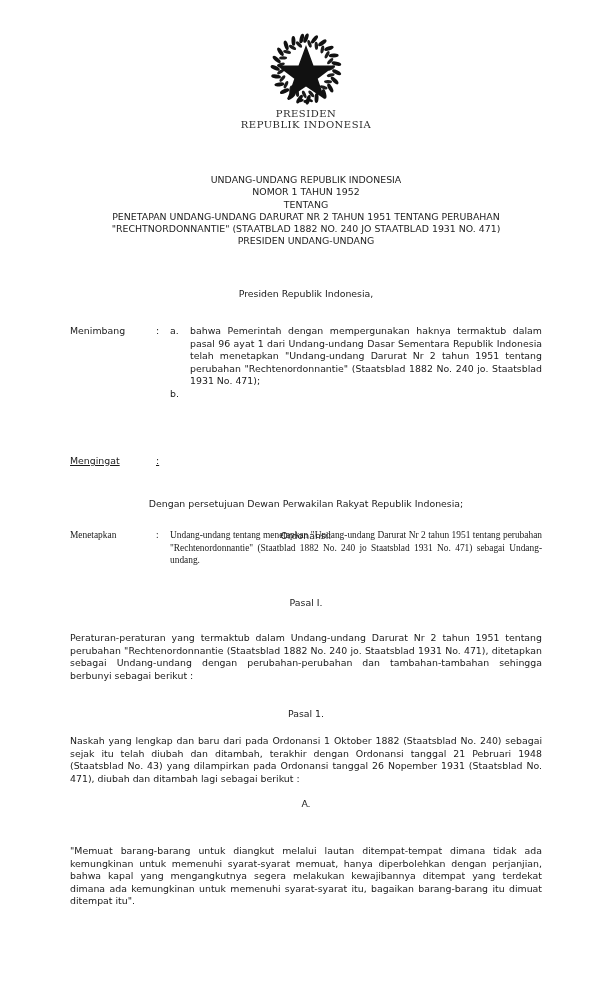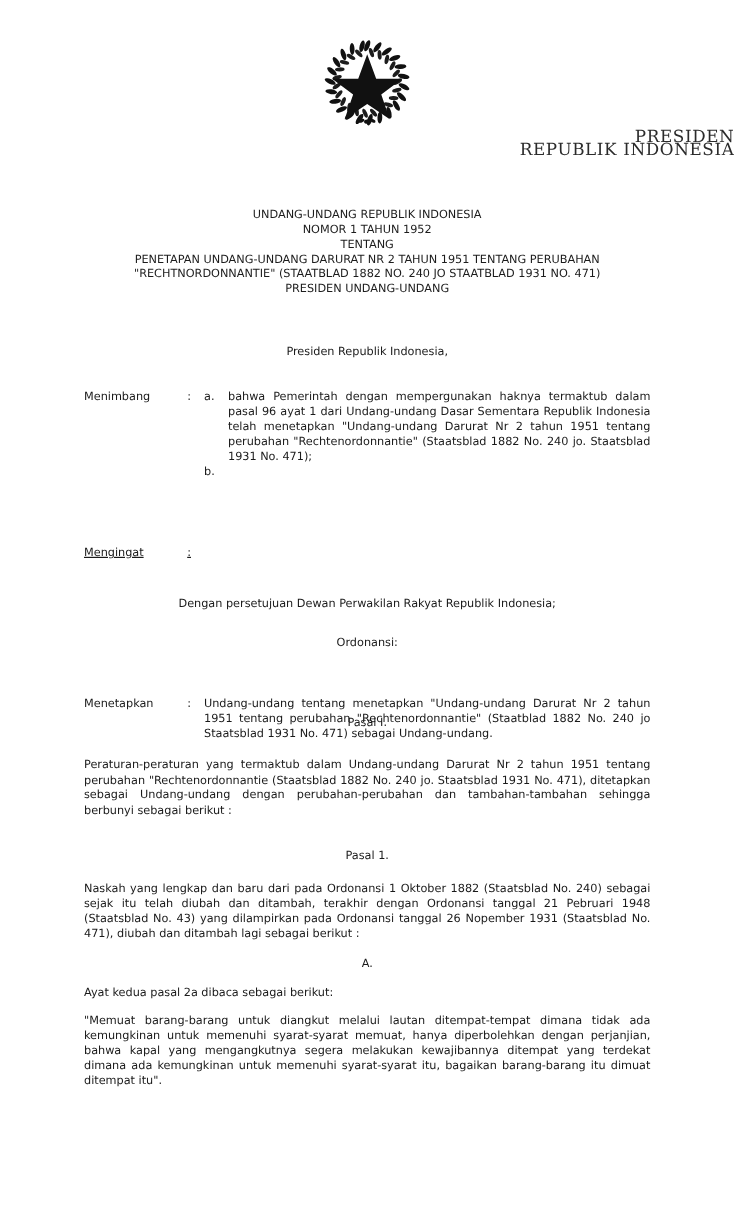--- a/index.html
+++ b/index.html
@@ -35,25 +35,24 @@
   }
   .emblem {
     display: block;
     margin: 0 auto;
     width: 78px;
     height: 74px;
   }
   .letterhead-lines {
     margin-top: 3px;
     font-family: "DejaVu Serif", serif;
-    font-size: 14px;
+    font-size: 10px;
     line-height: 10.5px;
     letter-spacing: 0.5px;
     color: #2b2b2b;
-    text-align: right;
   }
   .letterhead-lines div { white-space: nowrap; }
 
   
   .title-block {
     position: absolute;
     left: 70px;
     top: 174px;
     width: 472px;
     text-align: center;
@@ -306,35 +305,34 @@
     <div class="clause-row">
       <div class="clause-label">Mengingat</div>
       <div class="clause-colon">:</div>
     </div>
   </div>
 
   <div class="col center" style="top:498px;">Dengan persetujuan Dewan Perwakilan Rakyat Republik Indonesia;</div>
 
   <div class="col center" style="top:530px;">Ordonansi:</div>
 
-  <div class="clause" style="top:581px;">
+  <div class="clause" style="top:529px;font-family:Liberation Serif, serif;">
     <div class="clause-row">
       <div class="clause-label">Menetapkan</div>
       <div class="clause-colon">:</div>
       <div class="clause-body nomarker">Undang-undang tentang menetapkan "Undang-undang Darurat Nr 2 tahun 1951 tentang perubahan "Rechtenordonnantie" (Staatblad 1882 No. 240 jo Staatsblad 1931 No. 471) sebagai Undang-undang.</div>
     </div>
   </div>
 
   <div class="col center" style="top:597px;">Pasal I.</div>
 
   <div class="col justify" style="top:632px;">Peraturan-peraturan yang termaktub dalam Undang-undang Darurat Nr 2 tahun 1951 tentang perubahan "Rechtenordonnantie (Staatsblad 1882 No. 240 jo. Staatsblad 1931 No. 471), ditetapkan sebagai Undang-undang dengan perubahan-perubahan dan tambahan-tambahan sehingga berbunyi sebagai berikut :</div>
 
   <div class="col center" style="top:708px;">Pasal 1.</div>
 
   <div class="col justify" style="top:735px;">Naskah yang lengkap dan baru dari pada Ordonansi 1 Oktober 1882 (Staatsblad No. 240) sebagai sejak itu telah diubah dan ditambah, terakhir dengan Ordonansi tanggal 21 Pebruari 1948 (Staatsblad No. 43) yang dilampirkan pada Ordonansi tanggal 26 Nopember 1931 (Staatsblad No. 471), diubah dan ditambah lagi sebagai berikut :</div>
 
   <div class="col center" style="top:798px;">A.</div>
 
-  <div class="col" style="top:822px;">Ayat kedua pasal 2a dibaca sebagai berikut:</div>
 
   <div class="col justify" style="top:845px;">"Memuat barang-barang untuk diangkut melalui lautan ditempat-tempat dimana tidak ada kemungkinan untuk memenuhi syarat-syarat memuat, hanya diperbolehkan dengan perjanjian, bahwa kapal yang mengangkutnya segera melakukan kewajibannya ditempat yang terdekat dimana ada kemungkinan untuk memenuhi syarat-syarat itu, bagaikan barang-barang itu dimuat ditempat itu".</div>
 
 </div>
 
 </body></html>

